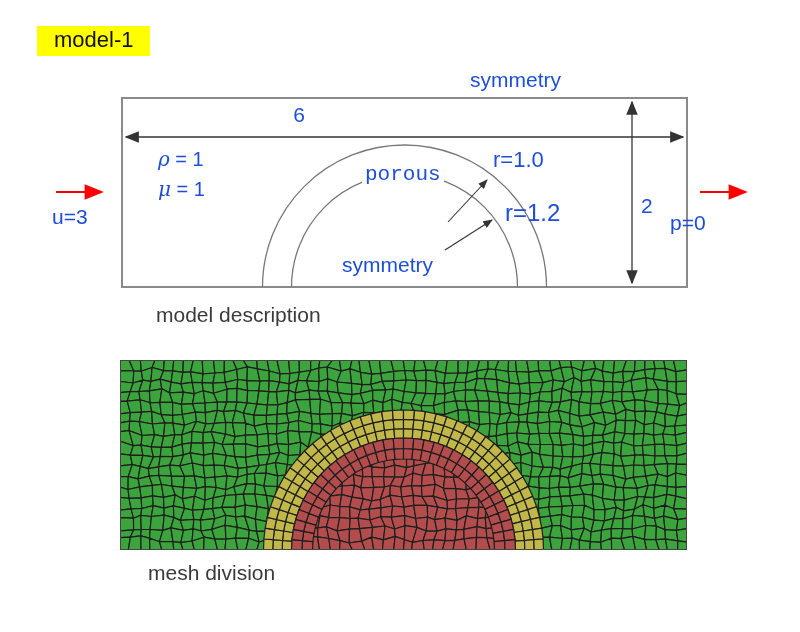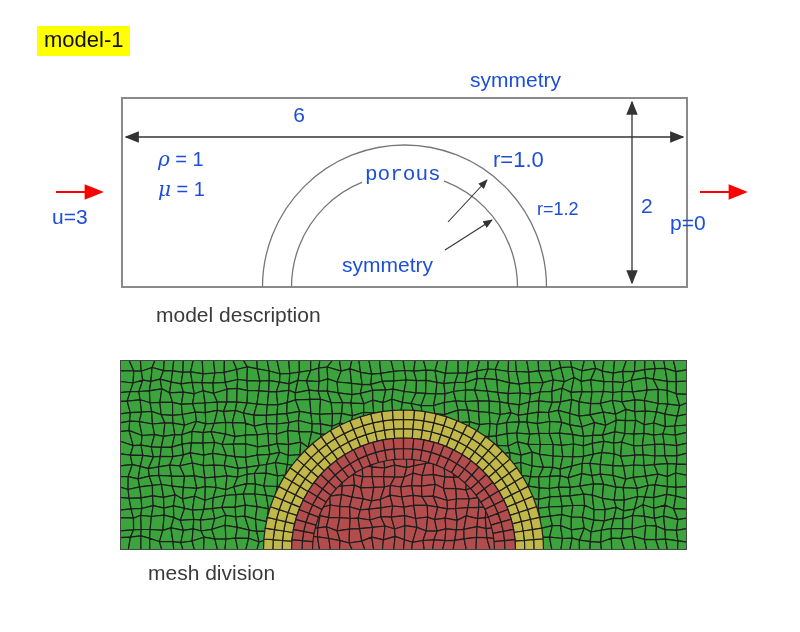--- a/index.html
+++ b/index.html
@@ -1,28 +1,28 @@
 <!DOCTYPE html>
 <html><head>
 <meta charset="utf-8">
 <style>
   html,body{margin:0;padding:0;background:#fff;}
   #stage{position:relative;width:800px;height:632px;background:#fff;overflow:hidden;
          font-family:"Liberation Sans",sans-serif;}
   .lbl{position:absolute;font-size:21px;color:#1d4ed8;white-space:nowrap;line-height:1.1;}
-  #title-highlight{left:37px;top:26px;font-size:22px;color:#111;background:#ffff00;padding:2px 7px 4px;}
+  #title-highlight{left:37px;top:26px;font-size:22px;color:#111;background:#ffff00;padding:2px 17px 4px;}
   #sym-top{left:470px;top:68px;}
   #dim-w{left:281px;top:103px;width:36px;text-align:center;}
   #dim-h{left:641px;top:194px;}
   #rho{left:158px;top:148px;font-size:20px;}
   #mu{left:158px;top:178px;font-size:20px;}
   .greek::first-letter{font-family:"DejaVu Serif",serif;font-style:italic;}
   #porous{left:362px;top:163px;background:#fff;padding:0 3px;font-family:Liberation Mono, monospace;}
   #r15{left:493px;top:148px;font-size:22px;}
-  #r12{left:505px;top:200px;font-size:18px;margin-left:32px;}
+  #r12{left:505px;top:200px;font-size:24px;}
   #sym-bot{left:342px;top:253px;}
   #u1{left:52px;top:205px;}
   #p0{left:670px;top:211px;}
   #cap-model{left:156px;top:303px;color:#3a3a3a;}
   #cap-mesh{left:148px;top:561px;color:#3a3a3a;}
   svg{position:absolute;left:0;top:0;}
   #mesh-svg{left:120px;top:360px;}
 </style>
 </head>
 <body>

